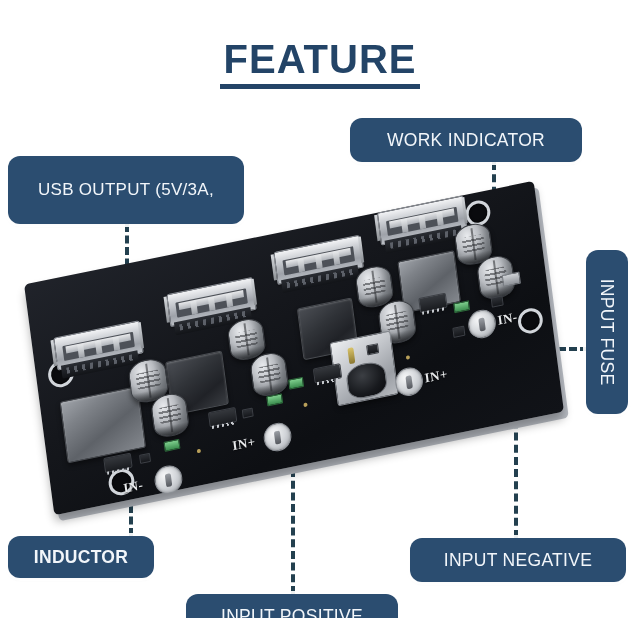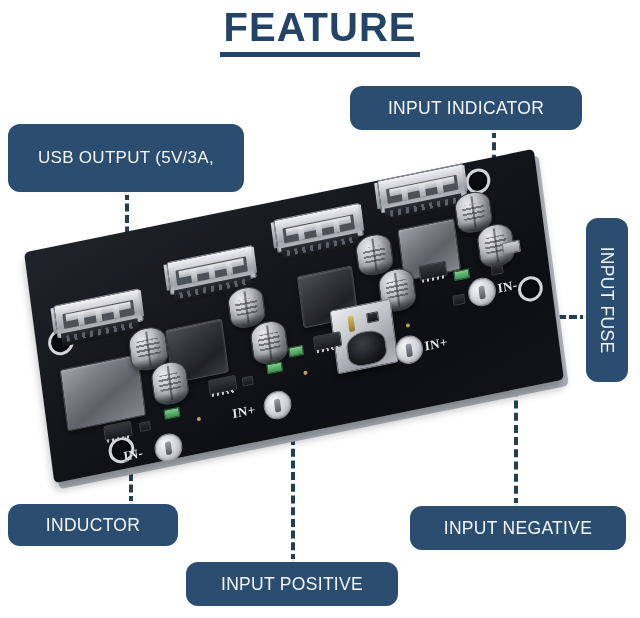--- a/index.html
+++ b/index.html
@@ -4,21 +4,21 @@
 <style>
   html, body {
     margin: 0; padding: 0;
     background: #ffffff;
   }
   body {
     width: 640px; height: 618px;
     position: relative; overflow: hidden;
     font-family: "Liberation Sans", sans-serif;
   }
-  #stage { position: absolute; inset: 0; }
+  #stage { position: absolute; inset: 0; margin-top: 32px; }
 
   
   .title-wrap {
     position: absolute; left: 0; top: 4px; width: 640px;
     text-align: center;
   }
   .title {
     font-size: 40px; font-weight: bold; letter-spacing: 1px;
     color: #234467; line-height: 46px;
     font-family: "Liberation Sans", sans-serif;
@@ -45,21 +45,21 @@
   .pill.two-line { line-height: 24px; }
 
   #pill-usb       { left: 8px;   top: 124px; width: 236px; height: 68px; font-size: 17px; }
   #pill-work      { left: 350px; top: 86px;  width: 232px; height: 44px; }
   #pill-fuse      { left: 586px; top: 218px; width: 42px;  height: 164px; }
   #pill-fuse .vtext {
     transform: rotate(90deg);
     white-space: nowrap;
     font-size: 17.5px;
   }
-  #pill-inductor  { left: 8px;   top: 504px; width: 170px; height: 42px; }
+  #pill-inductor  { left: 8px;   top: 504px; width: 146px; height: 42px; font-weight: bold; }
   #pill-inpos     { left: 186px; top: 562px; width: 212px; height: 44px; }
   #pill-inneg     { left: 410px; top: 506px; width: 216px; height: 44px; }
 
   
   .leader { position: absolute; }
   .leader.v {
     width: 0; border-left: 4px dashed #23404f;
   }
   #lead-usb      { left: 125px; top: 192px; height: 100px; }
   #lead-work     { left: 492px; top: 130px; height: 82px;  }
@@ -411,21 +411,21 @@
     </div>
   </div>
 
   <div class="pill two-line" id="pill-usb">
     <div>
       <div>USB OUTPUT (5V/3A,</div>
     </div>
   </div>
 
   <div class="pill" id="pill-work">
-    <span>INPUT INDICATOR</span>
+    <span>WORK INDICATOR</span>
   </div>
 
   <div class="pill" id="pill-fuse">
     <span class="vtext">INPUT FUSE</span>
   </div>
 
   <div class="pill" id="pill-inductor">
     <span>INDUCTOR</span>
   </div>
 

